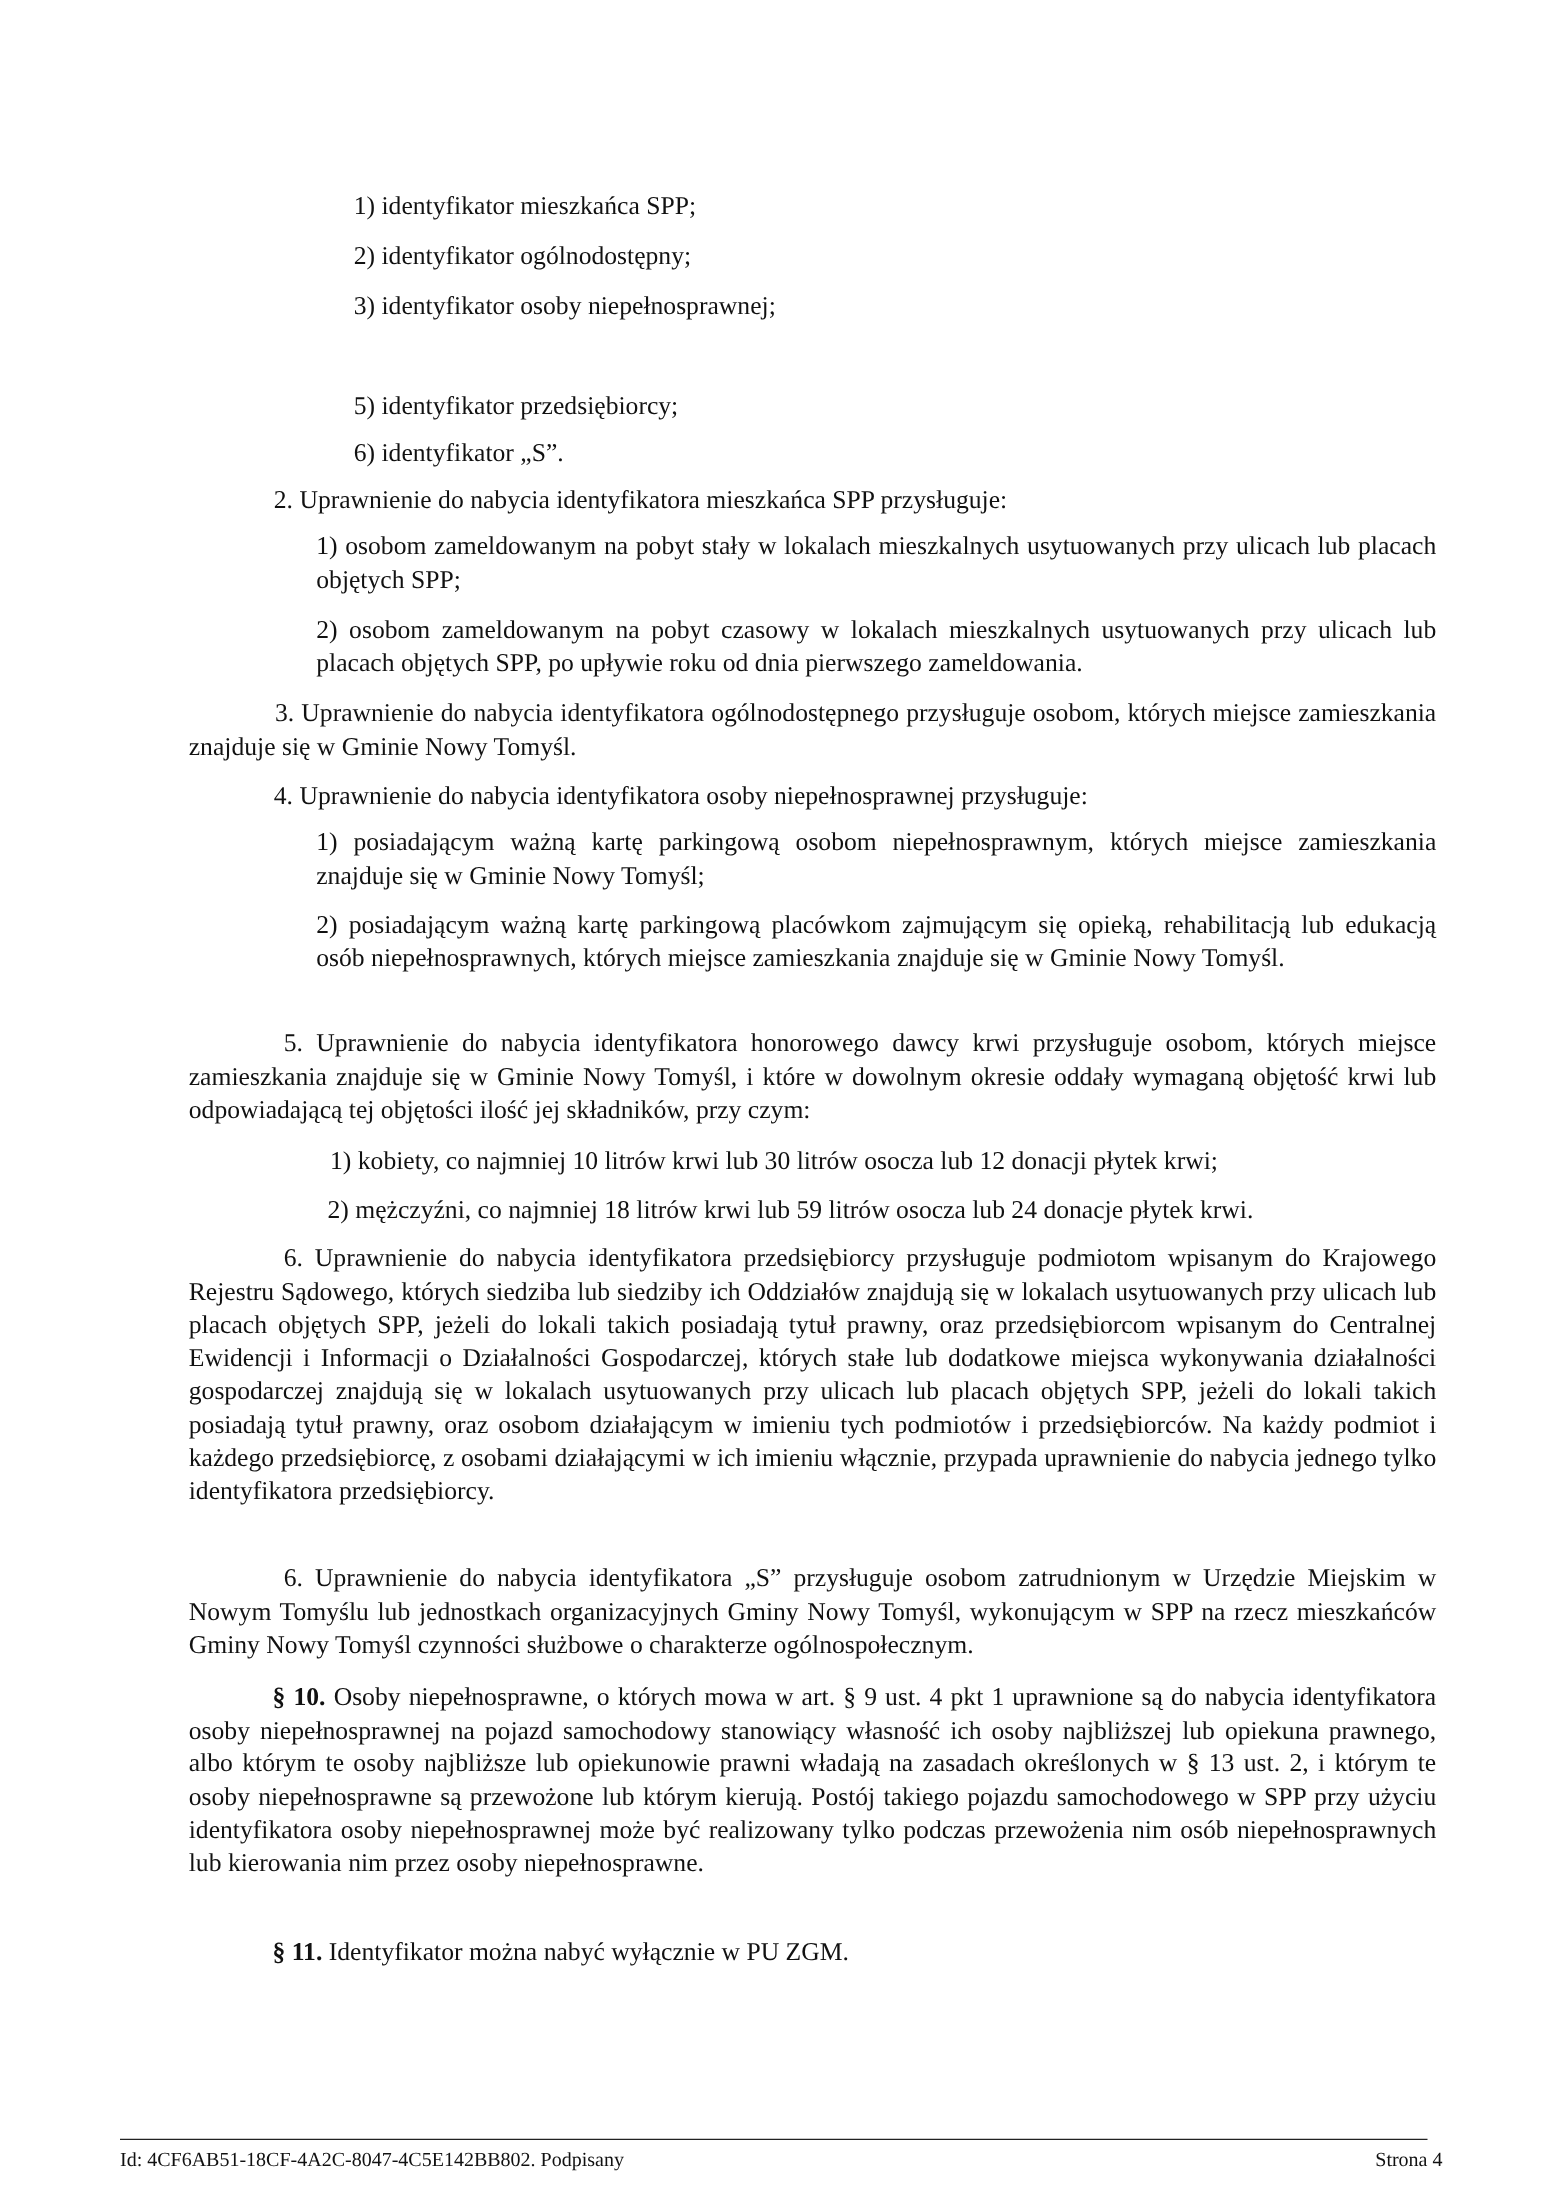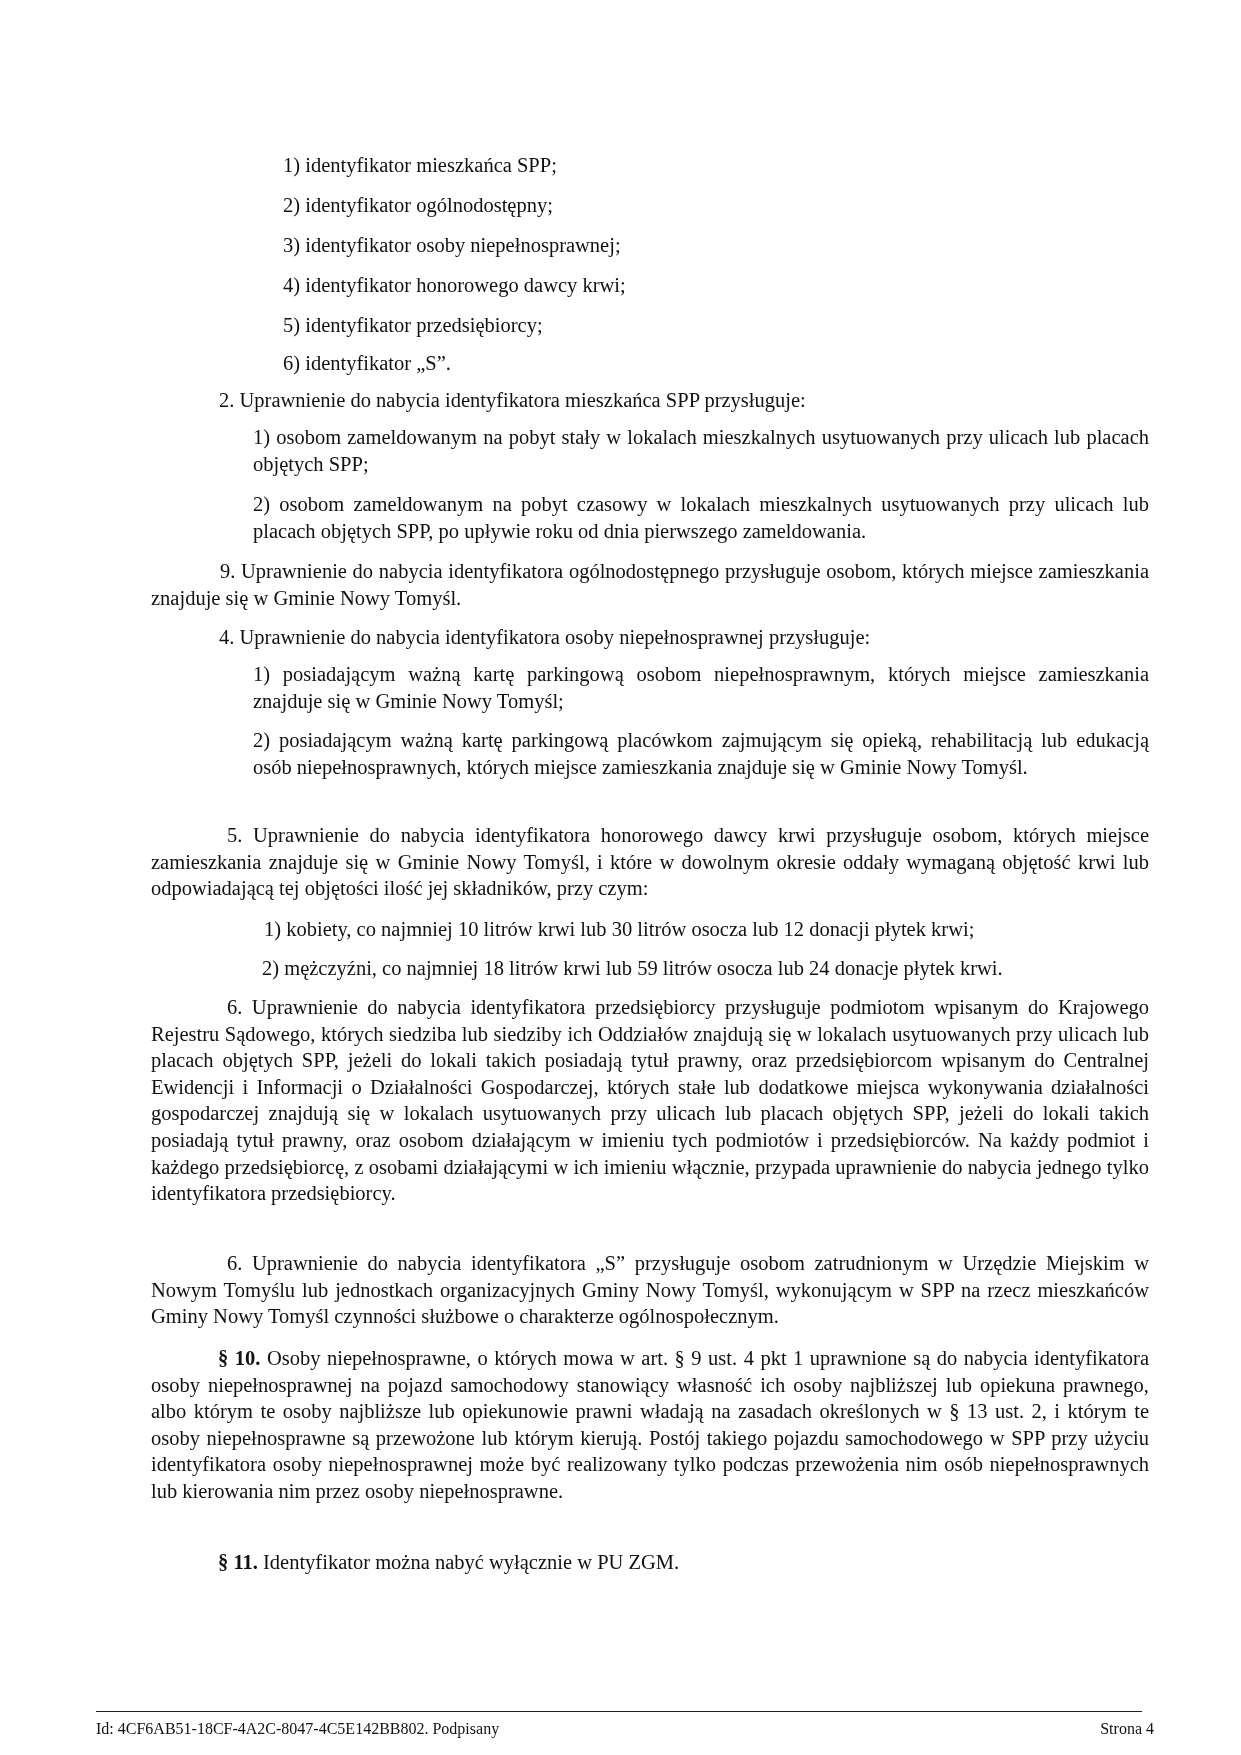--- a/index.html
+++ b/index.html
@@ -24,29 +24,28 @@
   .footer.right { right: 99px; }
 </style>
 </head>
 <body>
 
 <div class="page">
 
   <p class="p nj list1" style="top:152px">1) identyfikator mieszkańca SPP;</p>
   <p class="p nj list1" style="top:192px">2) identyfikator ogólnodostępny;</p>
   <p class="p nj list1" style="top:232px">3) identyfikator osoby niepełnosprawnej;</p>
-  <p class="p nj list1" style="top:272px">4) identyfikator honorowego dawcy krwi;</p>
   <p class="p nj list1" style="top:312px">5) identyfikator przedsiębiorcy;</p>
   <p class="p nj list1" style="top:350px">6) identyfikator „S”.</p>
 
   <p class="p nj" style="top:387px; left:219px; width:930px">2. Uprawnienie do nabycia identyfikatora mieszkańca SPP przysługuje:</p>
   <p class="p sub" style="top:424px">1) osobom zameldowanym na pobyt stały w lokalach mieszkalnych usytuowanych przy ulicach lub placach objętych SPP;</p>
   <p class="p sub" style="top:491px">2) osobom zameldowanym na pobyt czasowy w lokalach mieszkalnych usytuowanych przy ulicach lub placach objętych SPP, po upływie roku od dnia pierwszego zameldowania.</p>
 
-  <p class="p full ind-first" style="top:558px">9. Uprawnienie do nabycia identyfikatora ogólnodostępnego przysługuje osobom, których miejsce zamieszkania znajduje się w Gminie Nowy Tomyśl.</p>
+  <p class="p full ind-first" style="top:558px">3. Uprawnienie do nabycia identyfikatora ogólnodostępnego przysługuje osobom, których miejsce zamieszkania znajduje się w Gminie Nowy Tomyśl.</p>
 
   <p class="p nj" style="top:624px; left:219px; width:930px">4. Uprawnienie do nabycia identyfikatora osoby niepełnosprawnej przysługuje:</p>
   <p class="p sub" style="top:661px">1) posiadającym ważną kartę parkingową osobom niepełnosprawnym, których miejsce zamieszkania znajduje się w Gminie Nowy Tomyśl;</p>
   <p class="p sub" style="top:727px">2) posiadającym ważną kartę parkingową placówkom zajmującym się opieką, rehabilitacją lub edukacją  osób niepełnosprawnych, których miejsce zamieszkania znajduje się w Gminie Nowy Tomyśl.</p>
 
   <p class="p full ind-first5" style="top:822px">5. Uprawnienie do nabycia identyfikatora honorowego dawcy krwi przysługuje osobom, których miejsce zamieszkania znajduje się w Gminie Nowy Tomyśl, i które w dowolnym okresie oddały wymaganą objętość krwi lub odpowiadającą tej objętości ilość jej składników,  przy czym:</p>
   <p class="p nj list5" style="top:916px">1) kobiety, co najmniej 10 litrów krwi lub 30 litrów osocza lub 12 donacji płytek krwi;</p>
   <p class="p nj list5" style="top:955px; left:262px">2) mężczyźni, co najmniej 18 litrów krwi lub 59 litrów osocza lub 24 donacje płytek krwi.</p>
 
   <p class="p full ind-first6" style="top:994px">6. Uprawnienie do nabycia identyfikatora przedsiębiorcy przysługuje podmiotom wpisanym do Krajowego Rejestru Sądowego, których siedziba lub siedziby ich Oddziałów znajdują się w lokalach usytuowanych przy ulicach lub placach objętych SPP, jeżeli do lokali takich posiadają tytuł prawny, oraz przedsiębiorcom wpisanym do Centralnej Ewidencji i Informacji o Działalności Gospodarczej, których stałe lub dodatkowe miejsca wykonywania działalności gospodarczej znajdują się w lokalach usytuowanych przy ulicach lub placach objętych SPP, jeżeli do lokali takich posiadają tytuł prawny, oraz osobom działającym w imieniu tych podmiotów i przedsiębiorców. Na każdy podmiot i każdego przedsiębiorcę, z osobami działającymi w ich imieniu włącznie, przypada uprawnienie do nabycia jednego tylko identyfikatora przedsiębiorcy.</p>

